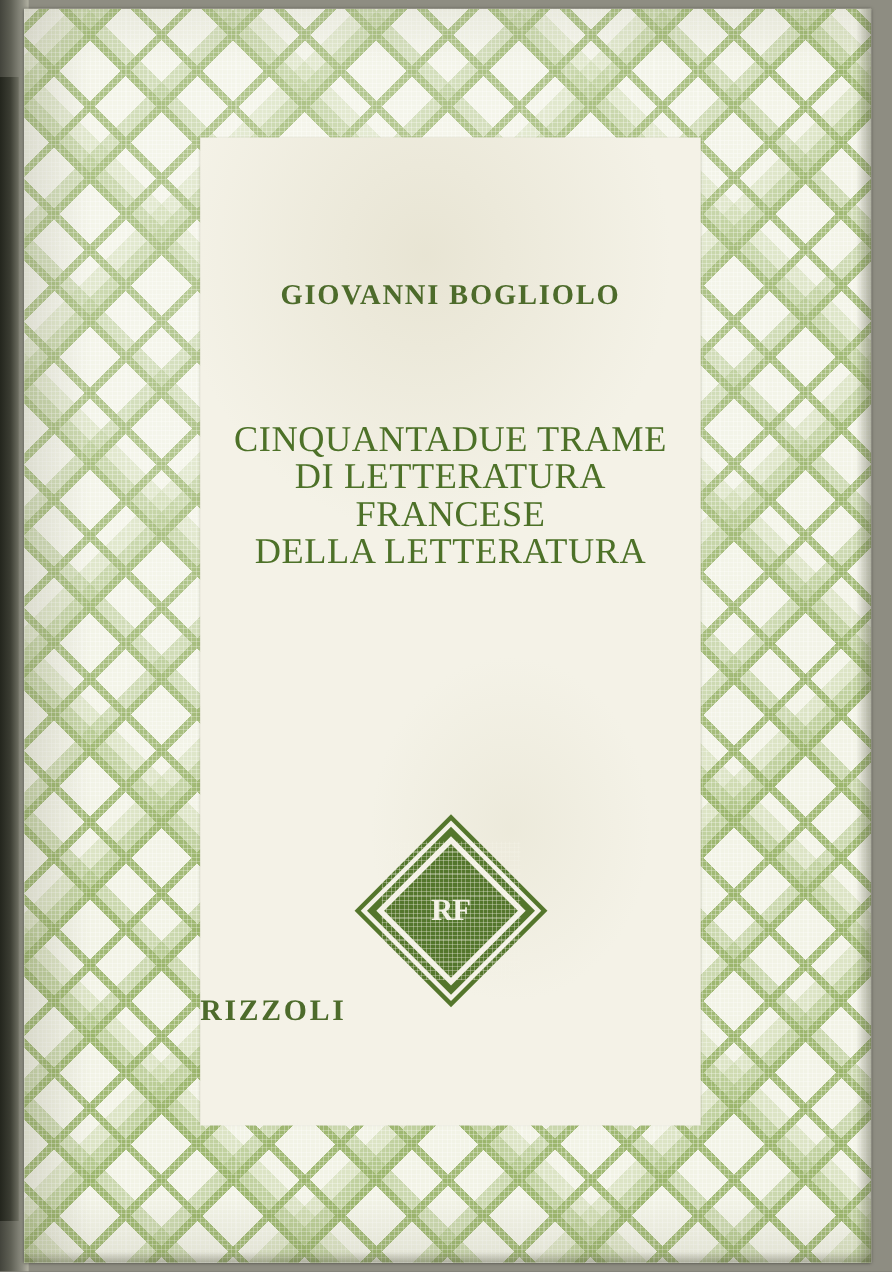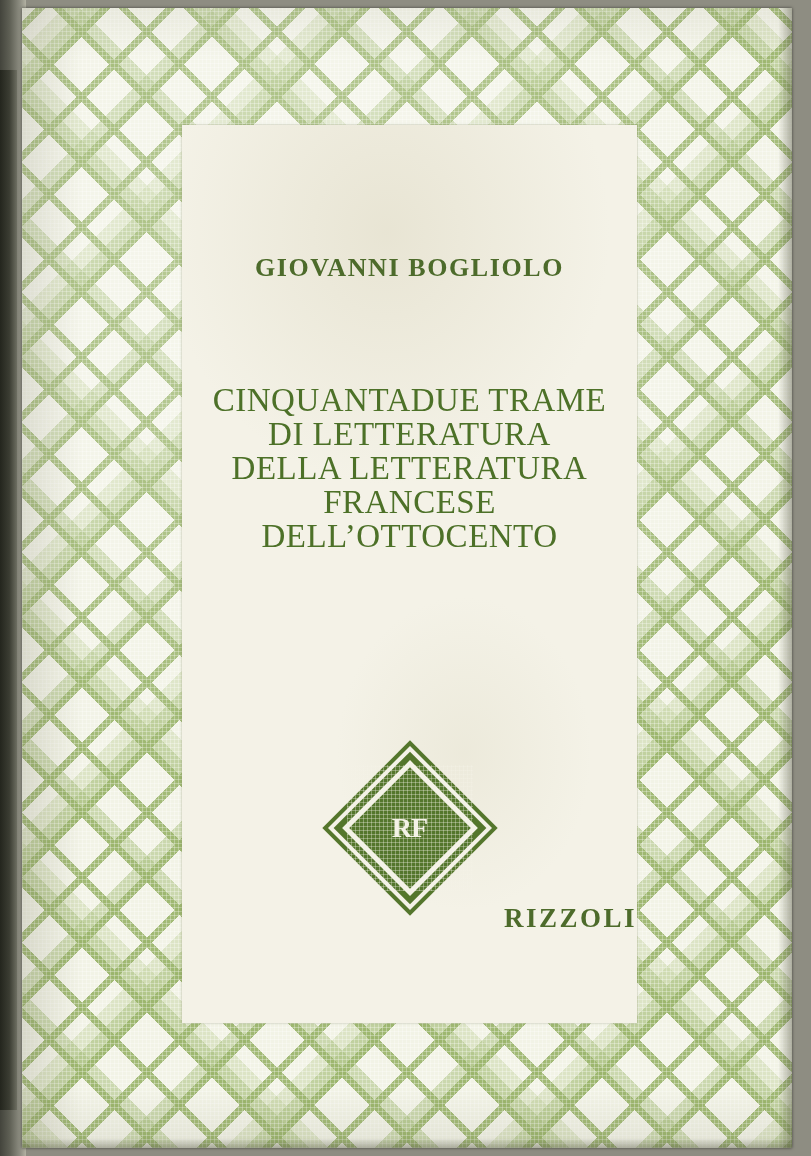--- a/index.html
+++ b/index.html
@@ -179,21 +179,21 @@
       repeating-linear-gradient(0deg, rgba(244,242,231,.35) 0 1px, rgba(0,0,0,0) 1px 4px),
       repeating-linear-gradient(90deg, rgba(244,242,231,.35) 0 1px, rgba(0,0,0,0) 1px 4px);
     z-index: 3;
     pointer-events: none;
   }
 
   .publisher {
     position: absolute;
     top: 778px;
     left: 0; right: 0;
-    text-align: right;
+    text-align: left;
     font-family: "Liberation Serif", serif;
     font-size: 27px;
     letter-spacing: 2.5px;
     color: #4d6b2b;
     font-weight: 700;
   }
 
   
   #right-edge {
     position: absolute;
@@ -222,23 +222,22 @@
     <div id="pattern-grid"></div>
     <div id="paper-shade"></div>
 
     <div id="label-panel">
 
       <div class="author">GIOVANNI BOGLIOLO</div>
 
       <div class="title">
         <span class="line">CINQUANTADUE TRAME</span>
         <span class="line">DI LETTERATURA</span>
+        <span class="line">FRANCESE</span>
         <span class="line">DELLA LETTERATURA</span>
-        <span class="line">FRANCESE</span>
-        <span class="line">DELL’OTTOCENTO</span>
       </div>
 
       <div id="logo">
         <div class="diamond"></div>
         <div class="letters">RF</div>
         <div class="stitch"></div>
       </div>
 
       <div class="publisher">RIZZOLI</div>
 

